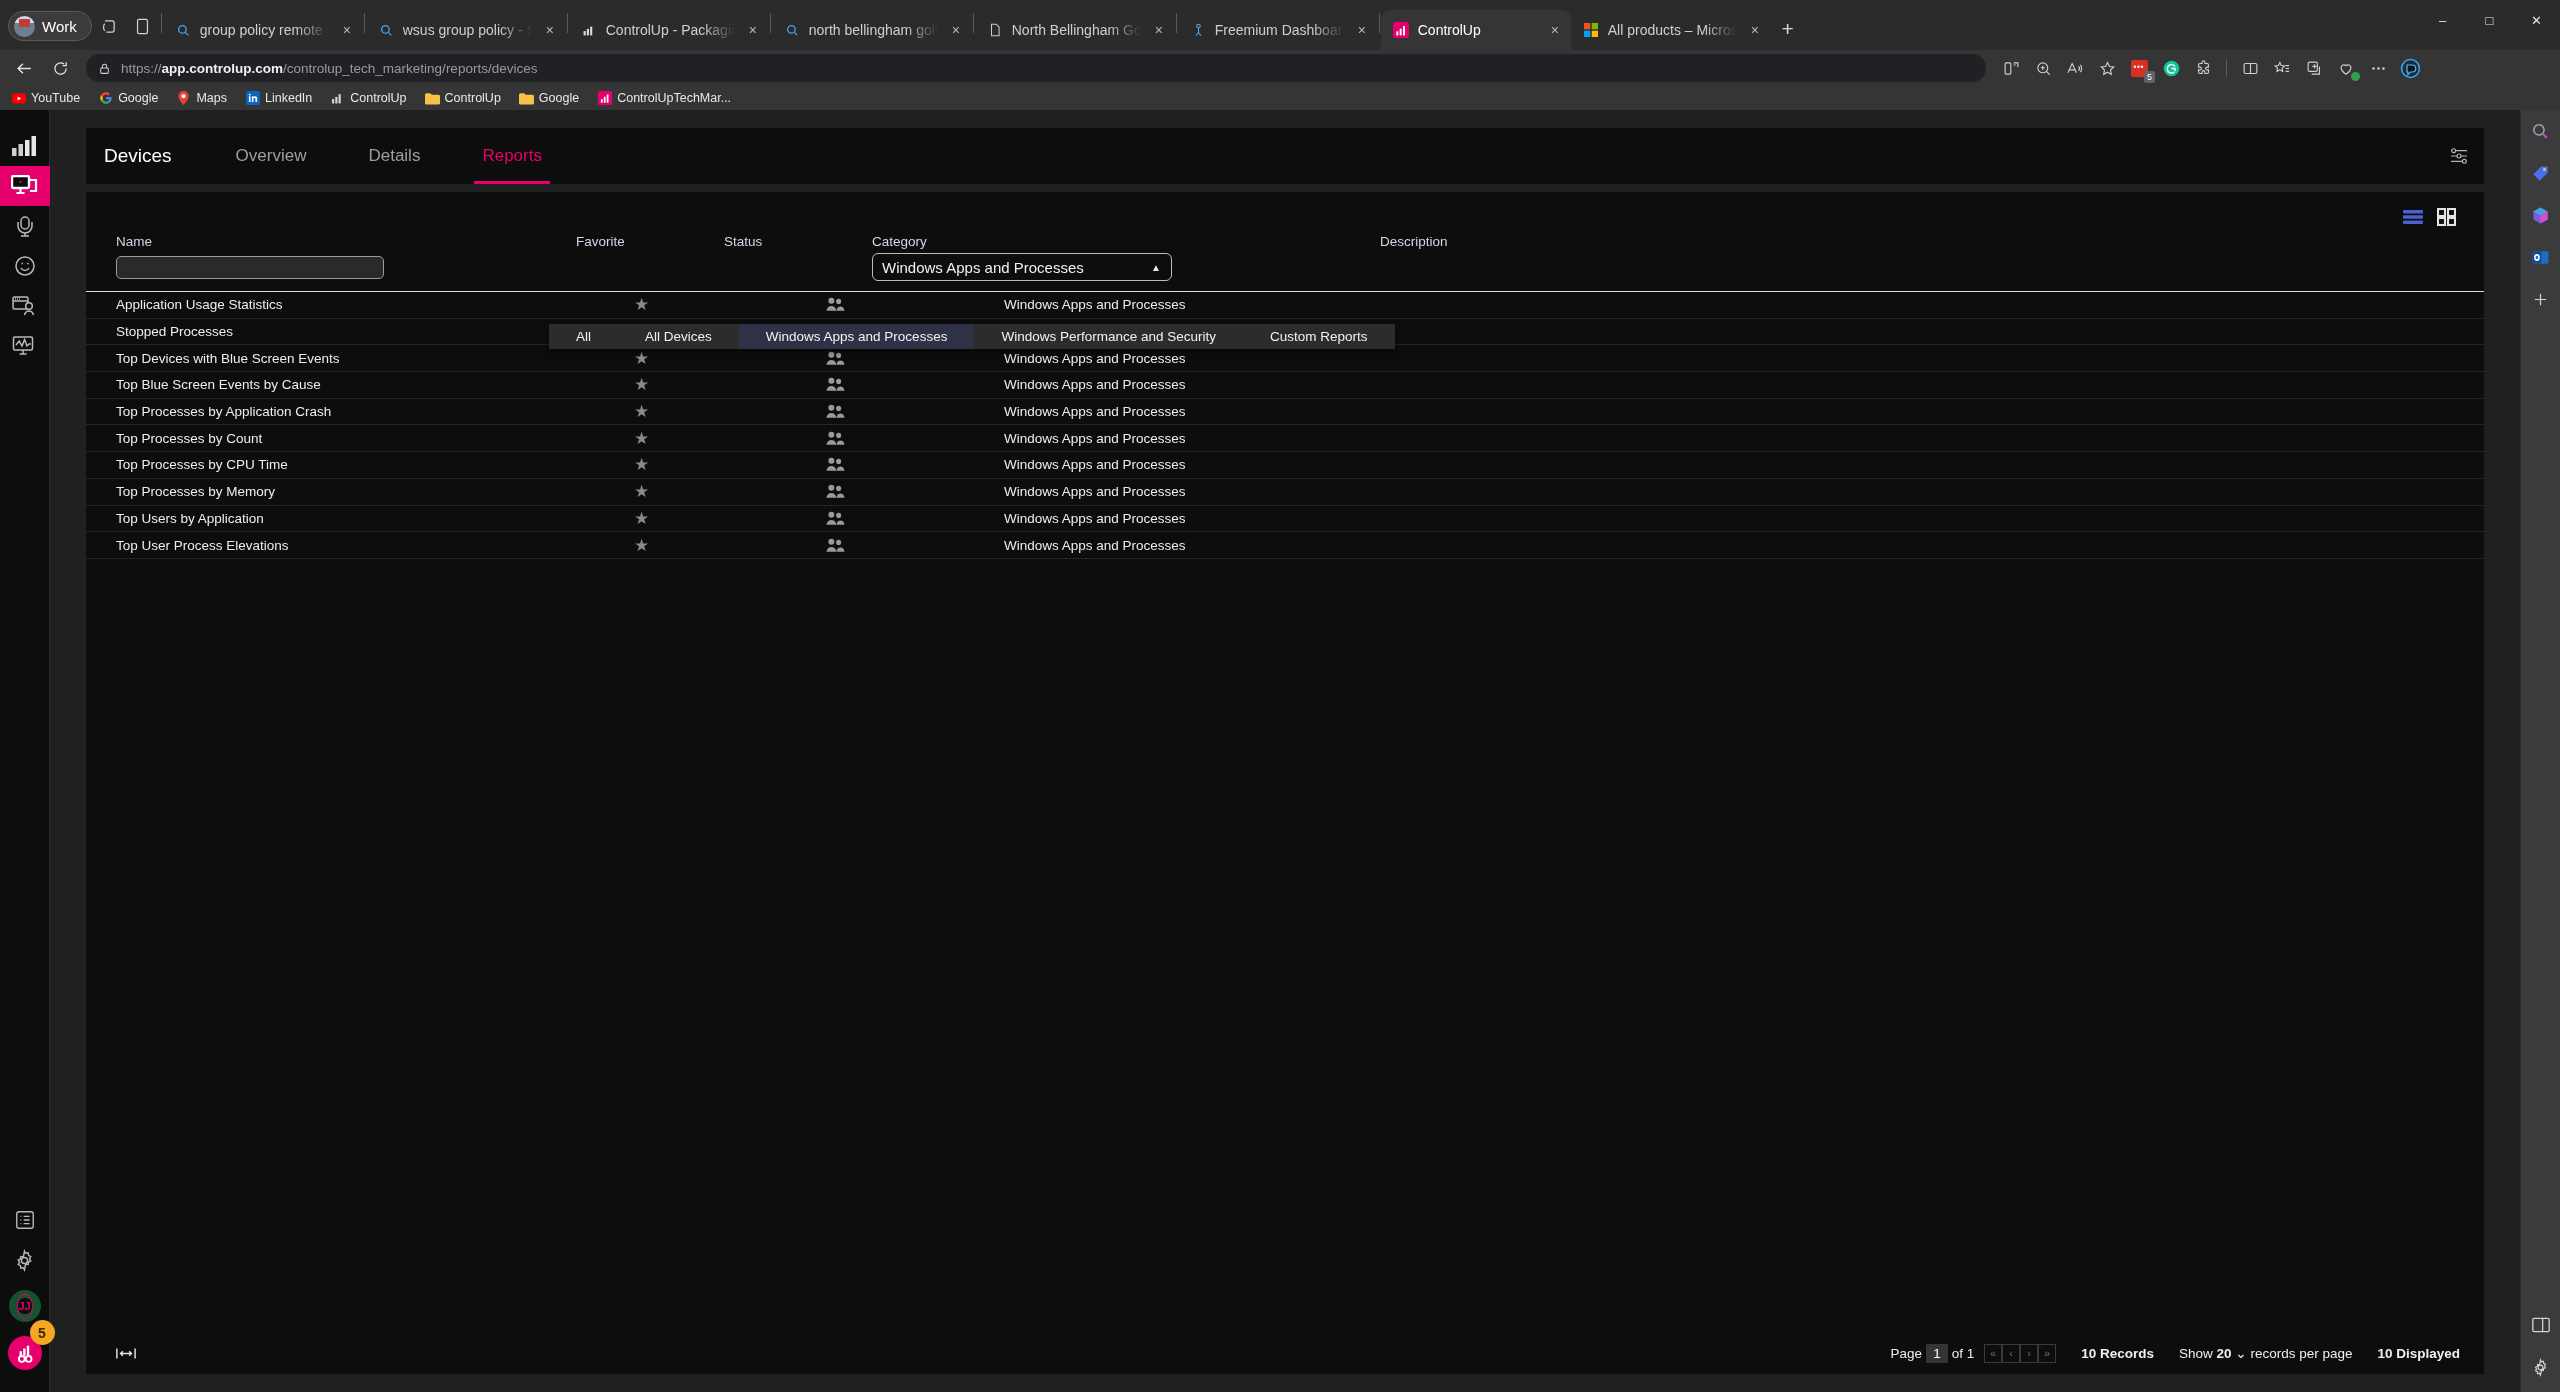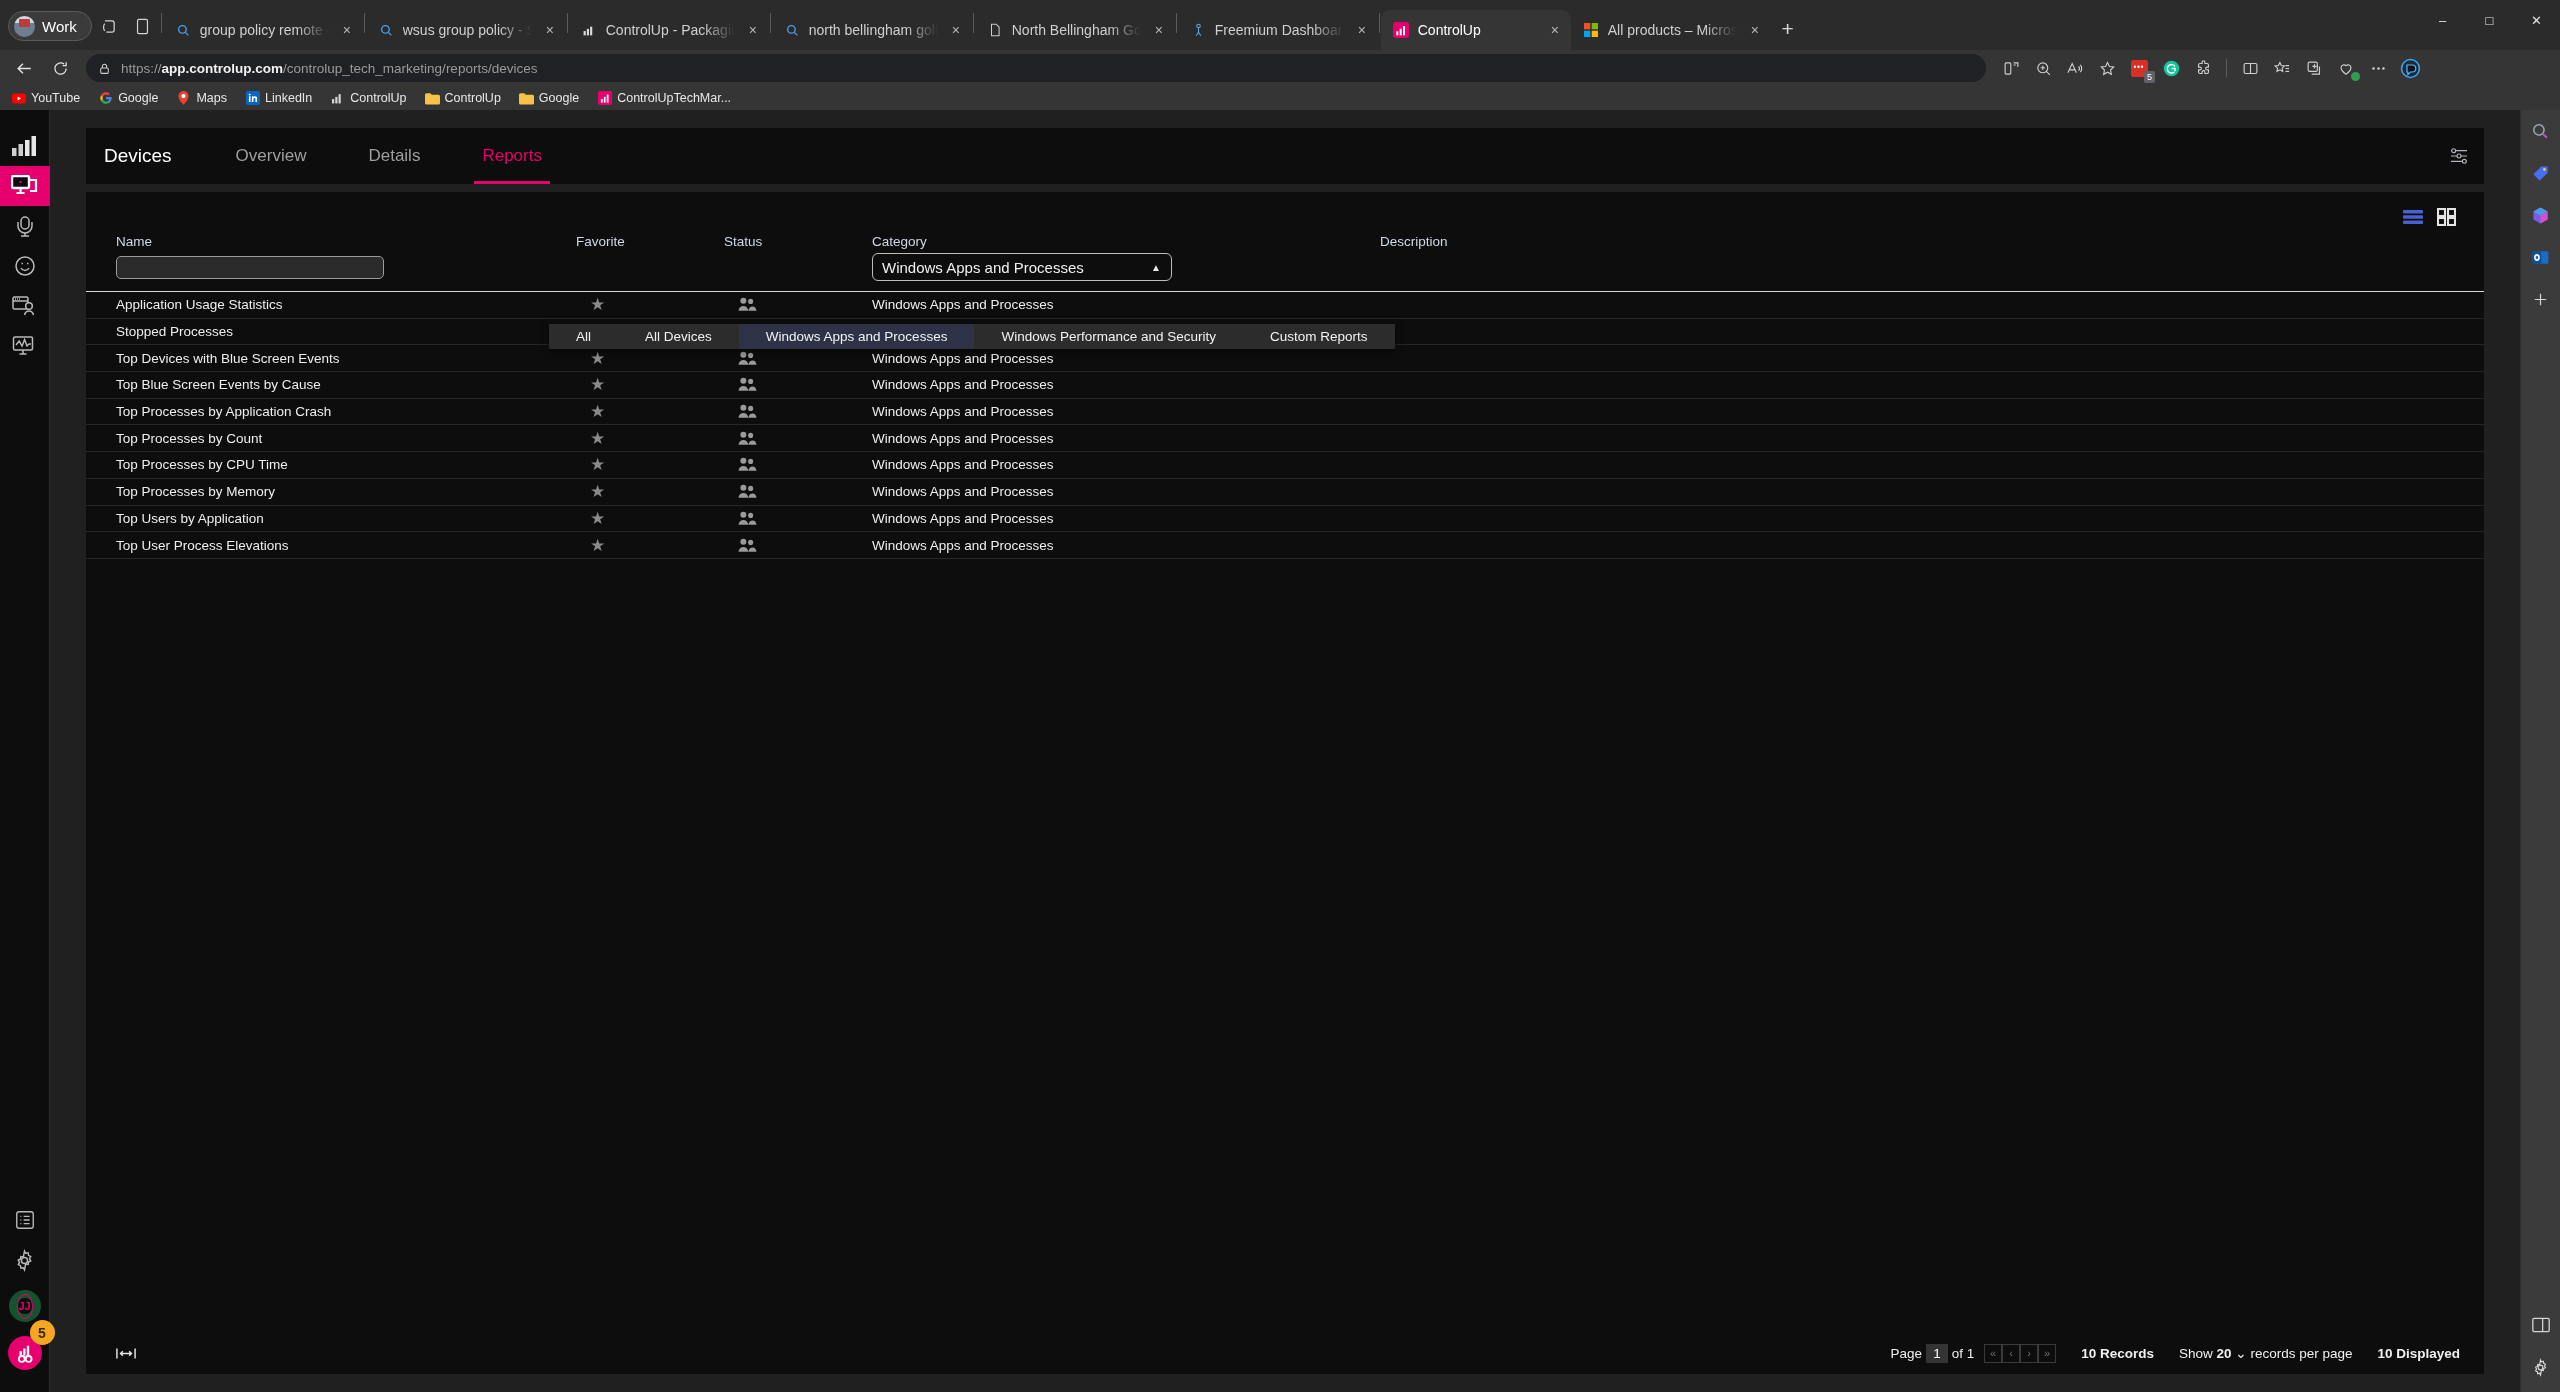--- a/index.html
+++ b/index.html
@@ -145,21 +145,21 @@
     background: #2c2c2c; display: flex; align-items: stretch; z-index: 40;
     box-shadow: 0 2px 7px rgba(0,0,0,.55);
   }
   .dd-opt { display: flex; align-items: center; padding: 0 27px; color: #f2f2f2; font-size: 13.5px; white-space: nowrap; }
   .dd-opt.sel { background: #2e3247; }
 
   .rows { flex: 1 1 auto; overflow: hidden; }
   .row {
     display: grid; grid-template-columns: 460px 148px 148px 508px 1fr;
     height: 26.7px; align-items: center; padding-left: 30px;
-    border-bottom: 1px solid #262626; color: #eeeeee; font-size: 13.5px;
+    border-bottom: 1px solid #262626; color: #eeeeee; font-size: 13.5px; gap: 44px;
   }
   .row .star { color: #8a8a8a; font-size: 17px; padding-left: 14px; }
   .row .who { color: #9a9a9a; padding-left: 13px; display:flex; align-items:center; }
   .row .cat { color: #eeeeee; }
 
   .panel-foot {
     height: 42px; display: flex; align-items: center; padding: 0 24px 0 30px; flex: none;
     color: #efefef; font-size: 13.5px; gap: 0;
   }
   .foot-right { margin-left: auto; display: flex; align-items: center; gap: 0; }

